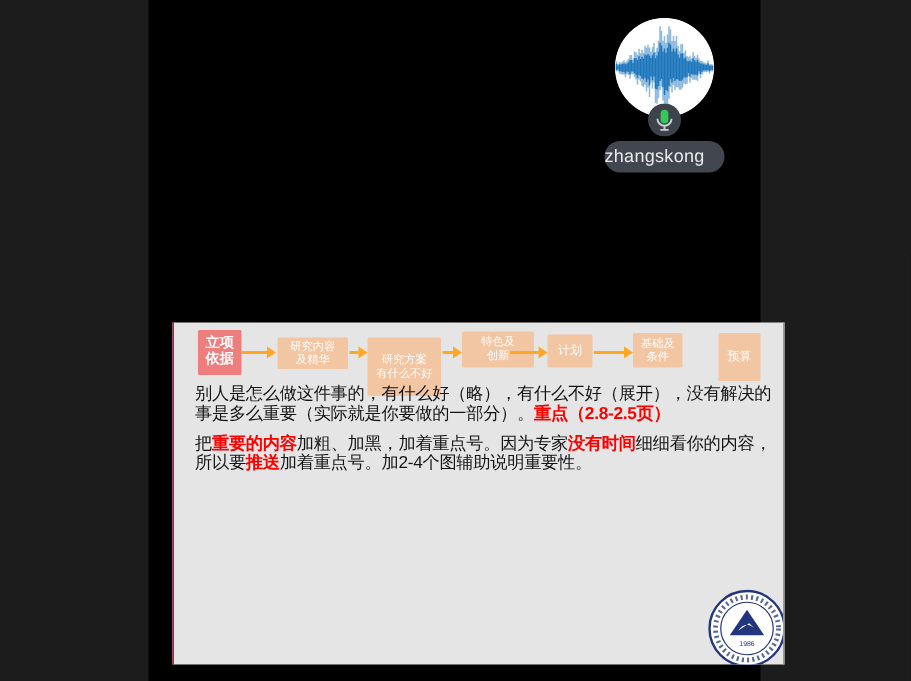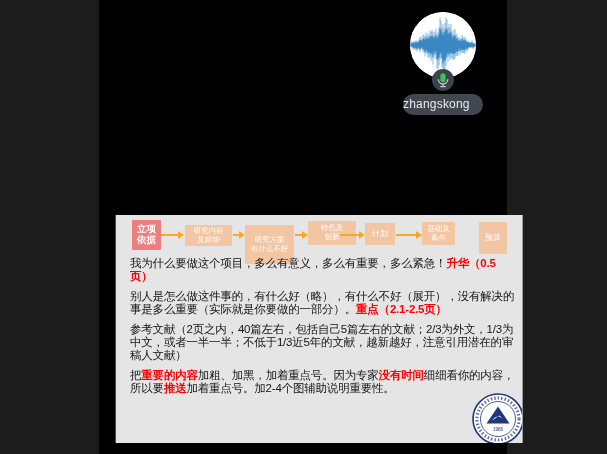--- a/index.html
+++ b/index.html
@@ -246,23 +246,21 @@
           <div class="flow-arrow arrow-4"></div>
           <div class="flow-step step-5">
             <div>基础及</div>
             <div>条件</div>
           </div>
           <div class="flow-step step-6">
             <div>预算</div>
           </div>
         </div>
       <div class="slide-body">
-          <p class="para"><span>我为什么要做这个项目，多么有意义，多么有重要，多么紧急！</span><span class="em-red">升华（0.5页）</span></p>
-          <p class="para"><span>别人是怎么做这件事的，有什么好（略），有什么不好（展开），没有解决的事是多么重要（实际就是你要做的一部分）。</span><span class="em-red">重点（2.1-2.5页）</span></p>
-          <p class="para"><span>参考文献（2页之内，40篇左右，包括自己5篇左右的文献；2/3为外文，1/3为中文，或者一半一半；不低于1/3近5年的文献，越新越好，注意引用潜在的审稿人文献）</span></p>
+          <p class="para"><span>别人是怎么做这件事的，有什么好（略），有什么不好（展开），没有解决的事是多么重要（实际就是你要做的一部分）。</span><span class="em-red">重点（2.8-2.5页）</span></p>
           <p class="para"><span>把</span><span class="em-red">重要的内容</span><span>加粗、加黑，加着重点号。因为专家</span><span class="em-red">没有时间</span><span>细细看你的内容，所以要</span><span class="em-red">推送</span><span>加着重点号。加2-4个图辅助说明重要性。</span></p>
         </div>
       <svg class="seal" viewBox="0 0 52 52">
         <circle cx="26" cy="26" r="25" fill="#ffffff" stroke="var(--navy)" stroke-width="1.6"></circle>
         <circle cx="26" cy="26" r="17.5" fill="none" stroke="var(--navy)" stroke-width="0.8"></circle>
         <circle cx="26" cy="26" r="21" fill="none" stroke="var(--navy)" stroke-width="3.2" stroke-dasharray="1.4 2.1" opacity="0.75"></circle>
         <polygon points="26,13.5 14.5,30.5 37.5,30.5" fill="var(--navy)"></polygon>
         <path d="M20 27.5 Q25 20.5 30.5 25.5 L27.5 22.5 Z" fill="#ffffff"></path>
         <text x="26" y="37.8" text-anchor="middle" font-size="4.6" fill="var(--navy)" font-family="Liberation Sans, DejaVu Sans, sans-serif">1986</text>
       </svg>

